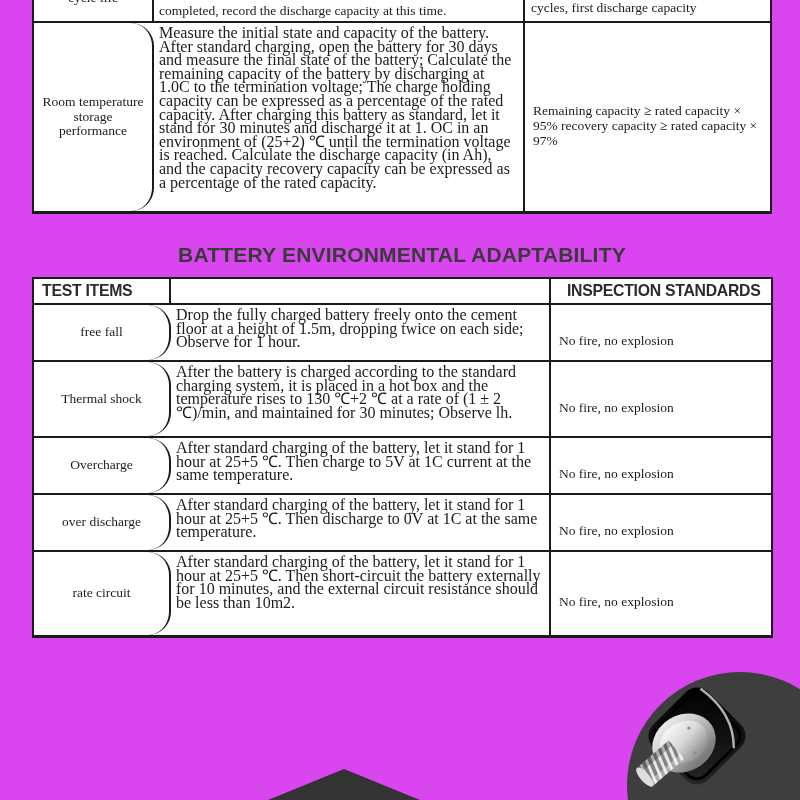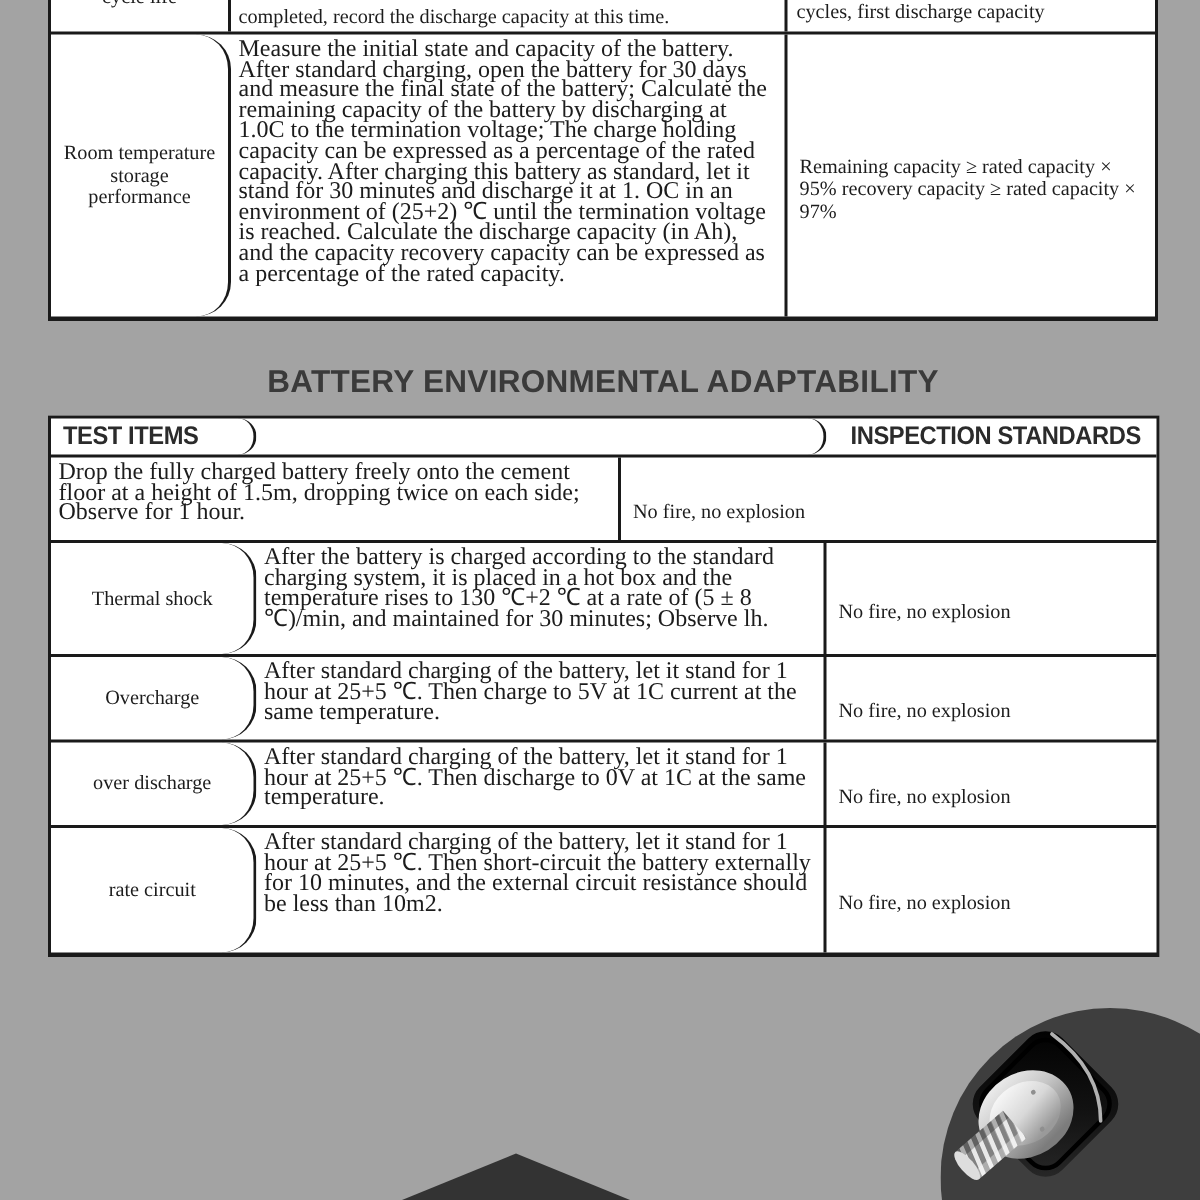--- a/index.html
+++ b/index.html
@@ -1,19 +1,19 @@
 <!DOCTYPE html>
 <html><head>
 <meta charset="utf-8">
 <style>
   * { margin:0; padding:0; box-sizing:border-box; }
   html,body { background:#fff; }
   .page {
     position:relative; width:800px; height:800px; margin:0 auto;
-    background:#a3a3a3; overflow:hidden;
+    background:#d946ef; overflow:hidden;
     font-family:"Liberation Serif", serif; color:#1c1c1c;
   }
 
   
   .tbl { position:absolute; border:2px solid #1a1a1a; background:#fff; }
   .row { display:flex; border-bottom:2px solid #1a1a1a; }
   .row:last-child { border-bottom:none; }
   .cell { border-right:2px solid #1a1a1a; position:relative; overflow:hidden; }
   .cell:last-child { border-right:none; }
   .method { font-size:16px; line-height:13.6px; padding:3px 6px 3px 5px; text-align:left; }
@@ -42,21 +42,21 @@
   }
 
   
   .t2 { left:32px; top:277px; width:741px; border-bottom-width:3px; }
   .t2 .c1 { width:137px; }
   .t2 .c2 { width:380px; }
   .t2 .c3 { flex:1; }
   .t2 .hrow { height:26px; }
   .t2 .hcell { display:flex; align-items:center;
     font-family:"Liberation Sans", sans-serif; font-weight:bold;
-    font-size:17px; color:#2b2b2b;border-radius:12px; }
+    font-size:17px; color:#2b2b2b; }
   .cond { display:inline-block; transform:scaleX(0.93); transform-origin:left center;
           letter-spacing:-0.3px; white-space:nowrap; }
   .t2 .hcell.c1 { padding-left:8px; }
   .t2 .hcell.c3 { padding-left:16px; }
   .t2 .r-freefall   { height:57px; }
   .t2 .r-thermal    { height:76px; }
   .t2 .r-overcharge { height:57px; }
   .t2 .r-overdis    { height:57px; }
   .t2 .r-short      { height:83px; }
 
@@ -101,27 +101,28 @@
       </div>
       <div class="cell c2 hcell">
         <span class="cond"></span>
       </div>
       <div class="cell c3 hcell">
         <span class="cond">INSPECTION STANDARDS</span>
       </div>
     </div>
 
     <div class="row r-freefall">
+      <div class="cell c1 item">free fall</div>
       <div class="cell c2 method">Drop the fully charged battery freely onto the cement floor at a height of 1.5m, dropping twice on each side; Observe for 1 hour.</div>
       <div class="cell c3 std">No fire, no explosion</div>
     </div>
 
     <div class="row r-thermal">
       <div class="cell c1 item">Thermal shock</div>
-      <div class="cell c2 method">After the battery is charged according to the standard charging system, it is placed in a hot box and the temperature rises to 130 ℃+2 ℃ at a rate of (5 ± 8 ℃)/min, and maintained for 30 minutes; Observe lh.</div>
+      <div class="cell c2 method">After the battery is charged according to the standard charging system, it is placed in a hot box and the temperature rises to 130 ℃+2 ℃ at a rate of (1 ± 2 ℃)/min, and maintained for 30 minutes; Observe lh.</div>
       <div class="cell c3 std">No fire, no explosion</div>
     </div>
 
     <div class="row r-overcharge">
       <div class="cell c1 item">Overcharge</div>
       <div class="cell c2 method">After standard charging of the battery, let it stand for 1 hour at 25+5 ℃. Then charge to 5V at 1C current at the same temperature.</div>
       <div class="cell c3 std">No fire, no explosion</div>
     </div>
 
     <div class="row r-overdis">

